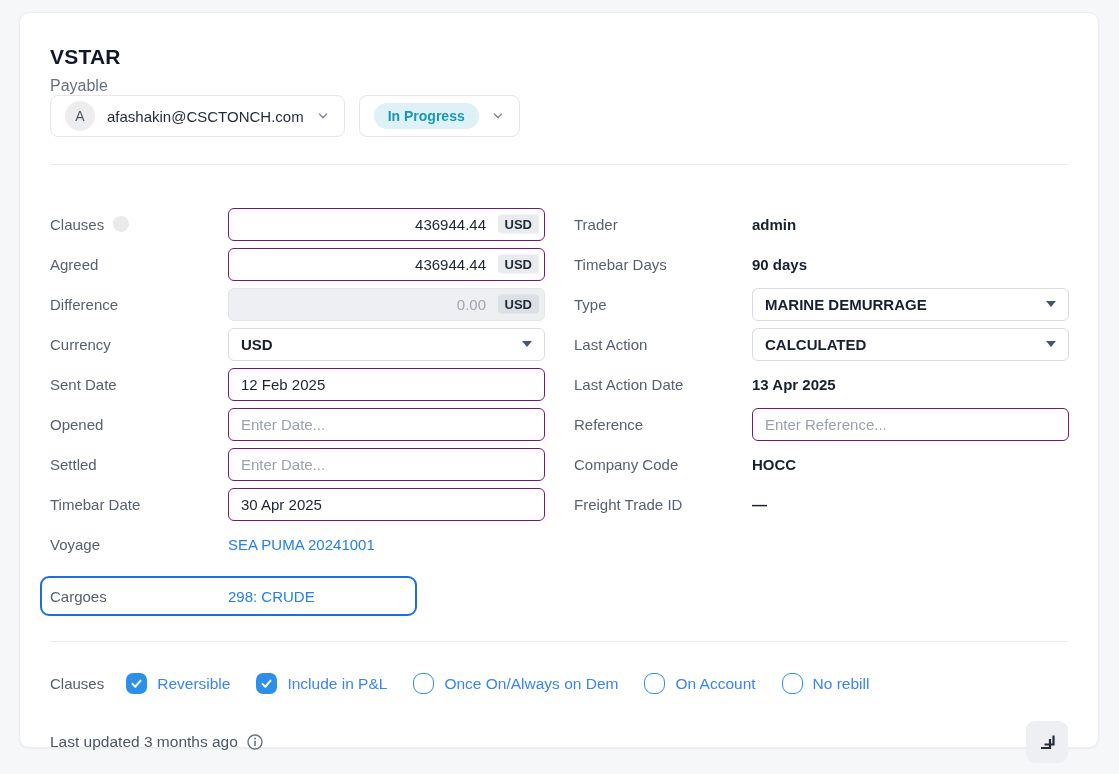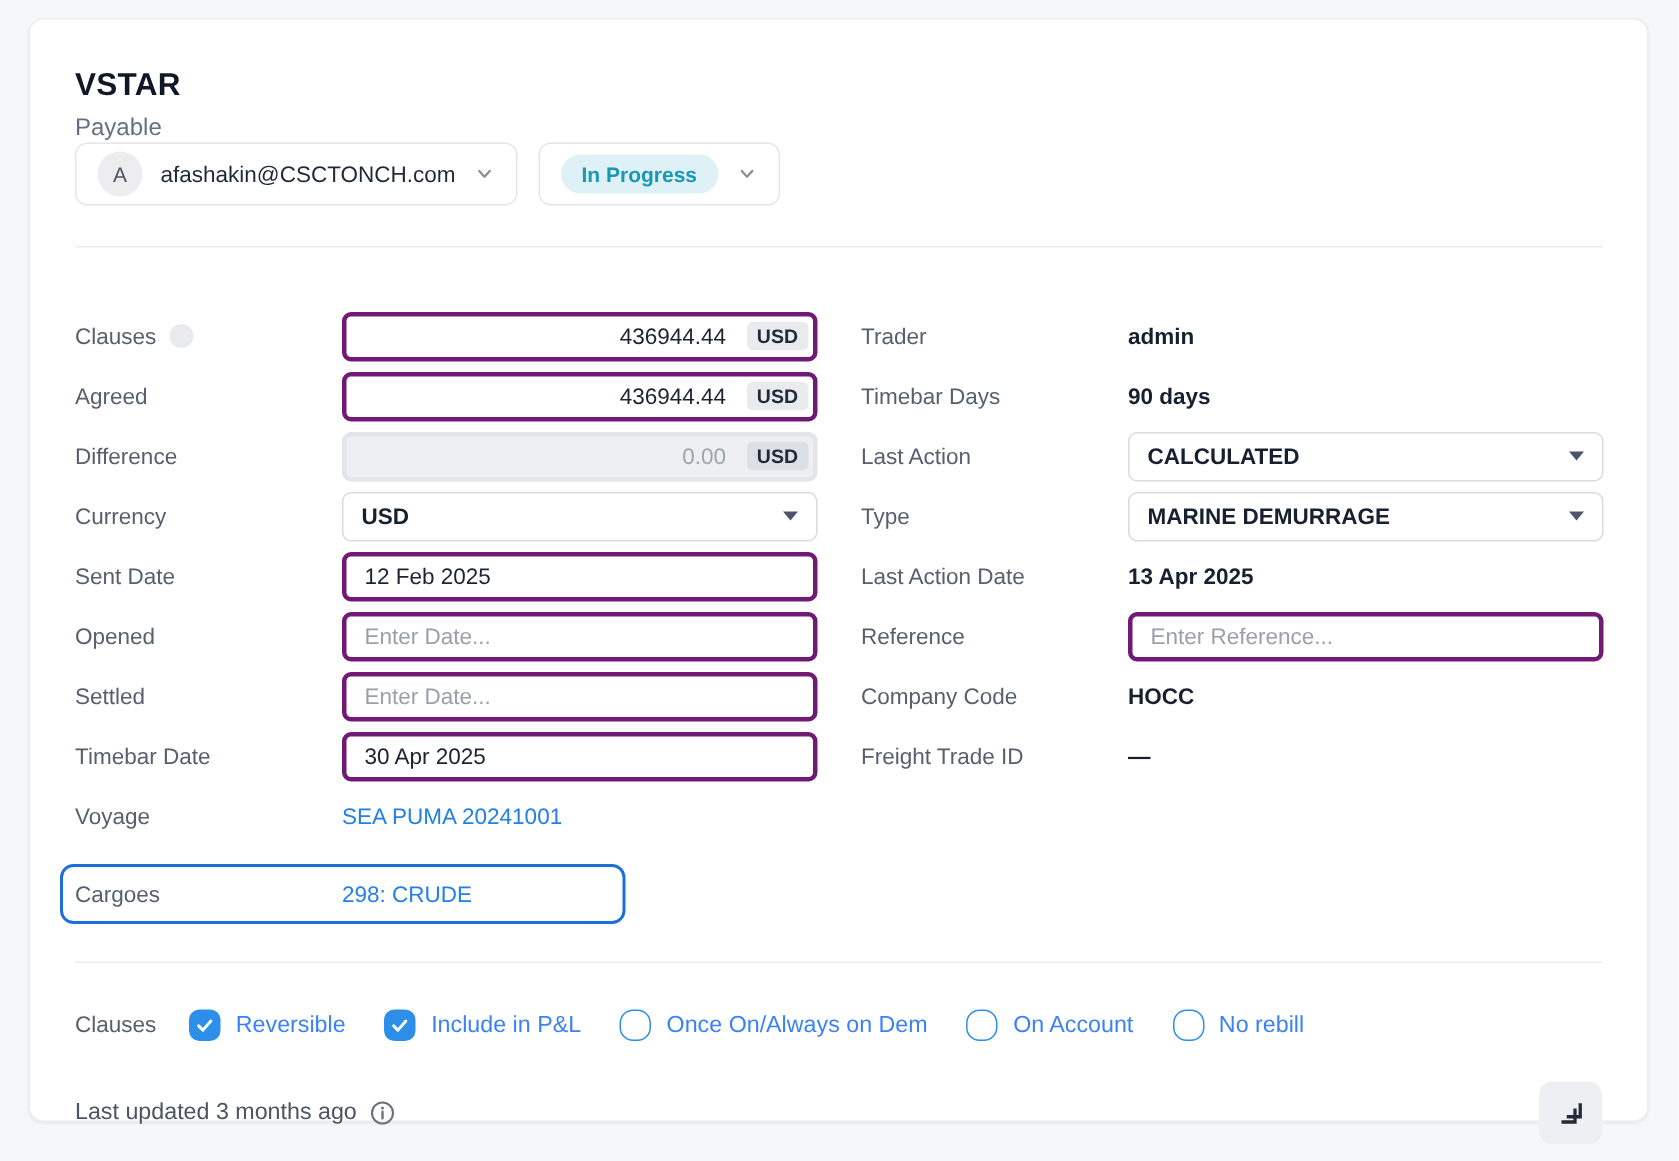--- a/index.html
+++ b/index.html
@@ -40,21 +40,21 @@
   
   .form { display:flex; margin-top:39px; }
   .col { display:flex; flex-direction:column; }
   .col-left { width:495px; margin-right:29px; }
   .col-right { width:495px; }
   .row { display:flex; align-items:center; height:40px; }
   .lbl { width:178px; font-size:15px; color:#57606e; display:flex; align-items:center; flex:none; }
   .dot { width:16px; height:16px; border-radius:50%; background:#e9eaec; margin-left:9px; }
   .field { width:317px; position:relative; flex:none; }
   .inp {
-    width:100%; height:33px; border:3px solid #701a75; border-radius:6px;
+    width:100%; height:33px; border:1px solid #701a75; border-radius:6px;
     background:#fff; padding:0 12px; font-size:15px; color:#1b2430;
     font-family:"Liberation Sans", sans-serif; outline:none;
   }
   .inp::placeholder { color:#9aa1ac; }
   .inp.amount { text-align:right; padding-right:58px; }
   .badge {
     position:absolute; right:6px; top:50%; transform:translateY(-50%);
     background:#e9ebee; border-radius:4px; padding:3px 7px;
     font-size:13px; font-weight:700; color:#1f2937; line-height:1;
   }
@@ -207,34 +207,34 @@
         <div class="lbl">Trader</div>
         <span class="static-val">admin</span>
       </div>
 
       <div class="row">
         <div class="lbl">Timebar Days</div>
         <span class="static-val">90 days</span>
       </div>
 
       <div class="row">
+        <div class="lbl">Type</div>
+        <div class="field">
+          <div class="select">
+            <span>MARINE DEMURRAGE</span>
+            <span class="tri"></span>
+          </div>
+        </div>
+      </div>
+
+      <div class="row">
         <div class="lbl">Last Action</div>
         <div class="field">
           <div class="select">
             <span>CALCULATED</span>
-            <span class="tri"></span>
-          </div>
-        </div>
-      </div>
-
-      <div class="row">
-        <div class="lbl">Type</div>
-        <div class="field">
-          <div class="select">
-            <span>MARINE DEMURRAGE</span>
             <span class="tri"></span>
           </div>
         </div>
       </div>
 
       <div class="row">
         <div class="lbl">Last Action Date</div>
         <span class="static-val">13 Apr 2025</span>
       </div>
 

